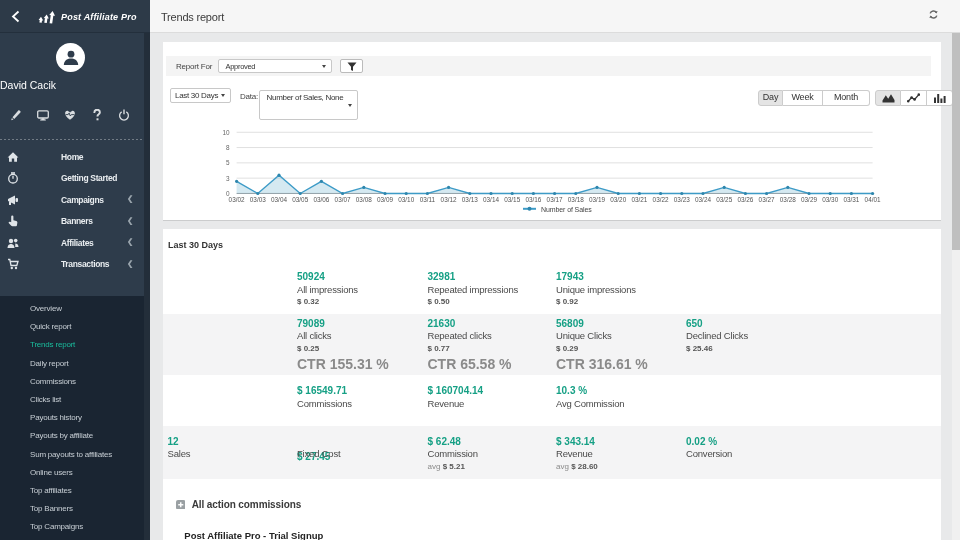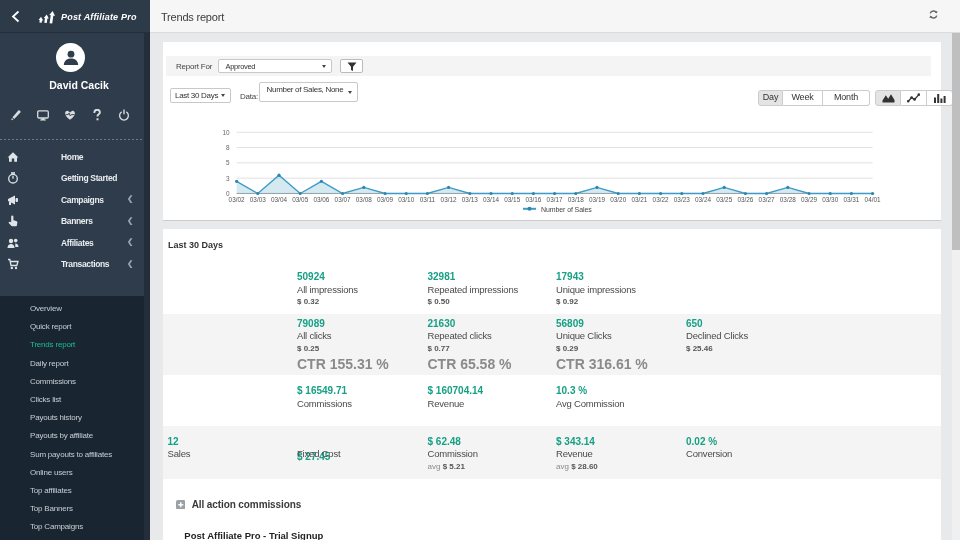--- a/index.html
+++ b/index.html
@@ -11,21 +11,21 @@
 #sidebar { left:0; top:0; width:150px; height:540px; background:#2e3c4b; }
 #sb-header { left:0; top:0; width:150px; height:33px; background:#2d3a48; border-bottom:1px solid #232f3c; }
 #sb-back { left:11px; top:10px; }
 #logo-icon { left:38px; top:9px; }
 #logo-text { left:61px; top:12px; color:#fff; font-size:9px; font-weight:bold; font-style:italic; letter-spacing:.2px; }
 #sb-scrollstrip { left:144px; top:33px; width:6px; height:507px; background:#232e3a; }
 #profile { left:0; top:33px; width:144px; height:105.5px; }
 #pdash { left:0; top:138.5px; width:144px; height:1px; background:repeating-linear-gradient(90deg, rgba(255,255,255,.32) 0 2px, transparent 2px 4px); }
 #avatar { left:56px; top:10px; width:29px; height:29px; background:#fff; border-radius:50%; }
 #avatar svg { position:absolute; left:4.5px; top:5px; }
-#uname { left:8px; top:46px; width:142px; text-align:center; color:#fff; font-size:10.5px; font-weight:bold; }
+#uname { left:0; top:46px; width:142px; color:#fff; font-size:10.5px; font-weight:normal; }
 .picon { top:76px; width:12px; height:12px; }
 
 
 .mitem { left:0; width:144px; height:21.4px; color:#e9edf0; font-size:8.5px; font-weight:600; letter-spacing:-0.35px; }
 .mitem .mic { position:absolute; left:7px; top:5px; width:12px; height:12px; }
 .mitem .mlb { position:absolute; left:29px; top:6px;padding-left:32px; }
 .mitem .mch { position:absolute; right:11px; top:5.5px; color:#9aa5ad; font-size:7.5px; }
 #submenu { left:0; top:296px; width:144px; height:244px; background:#1a2532; }
 .sitem { position:absolute; left:30px; color:#c7ced4; font-size:8px; letter-spacing:-0.2px; }
 .sitem.act { color:#1abc9c; }
@@ -43,21 +43,21 @@
 .card { background:#fff; box-shadow:0 1px 0 rgba(0,0,0,0.12); }
 #card1 { left:13px; top:9px; width:778px; height:177.5px; }
 #fstrip { left:3px; top:14px; width:765px; height:20px; background:#f4f4f4; }
 #lbl-reportfor { left:13px; top:20px; font-size:8px; letter-spacing:-0.2px; color:#444; }
 .sel { position:absolute; background:#fff; border:1px solid #c8c8c8; border-radius:2px; font-size:8px; letter-spacing:-0.3px; color:#333; white-space:nowrap; overflow:hidden; }
 .sel .car { position:absolute; right:5px; top:50%; margin-top:-1.5px; width:0; height:0; border-left:2.8px solid transparent; border-right:2.8px solid transparent; border-top:3.5px solid #444; }
 #sel-approved { left:54.5px; top:17px; width:114px; height:14px; line-height:13px; padding-left:7px; font-size:7.5px; }
 #btn-filter { left:176.5px; top:17px; width:23px; height:14px; background:#fff; border:1px solid #bbb; border-radius:2px; }
 #sel-last30 { left:7px; top:46px; width:61px; height:15px; line-height:14px; padding-left:4px; }
 #lbl-data { left:77px; top:50px; font-size:8px; letter-spacing:-0.2px; color:#444; }
-#sel-data { left:95.5px; top:40px; width:99px; height:20px; line-height:14px; padding-left:7px;text-align:right; }
+#sel-data { left:95.5px; top:48px; width:99px; height:30px; line-height:14px; padding-left:7px;text-align:right; }
 .bgrp { position:absolute; top:48px; height:15.5px; display:flex;padding-left:22px; }
 .bgrp .bt { border:1px solid #ccc; border-left:none; background:#fff; font-size:9px; letter-spacing:-0.2px; color:#333; line-height:13.5px; text-align:center; position:relative; }
 .bgrp .bt:first-child { border-left:1px solid #ccc; border-radius:3px 0 0 3px; }
 .bgrp .bt:last-child { border-radius:0 3px 3px 0; }
 .bgrp .bt.on { background:#e4e4e4; }
 #grp-dwm { left:573px; }
 #grp-ico { left:690px; }
 
 
 #card2 { left:13px; top:196px; width:778px; height:311px; }

